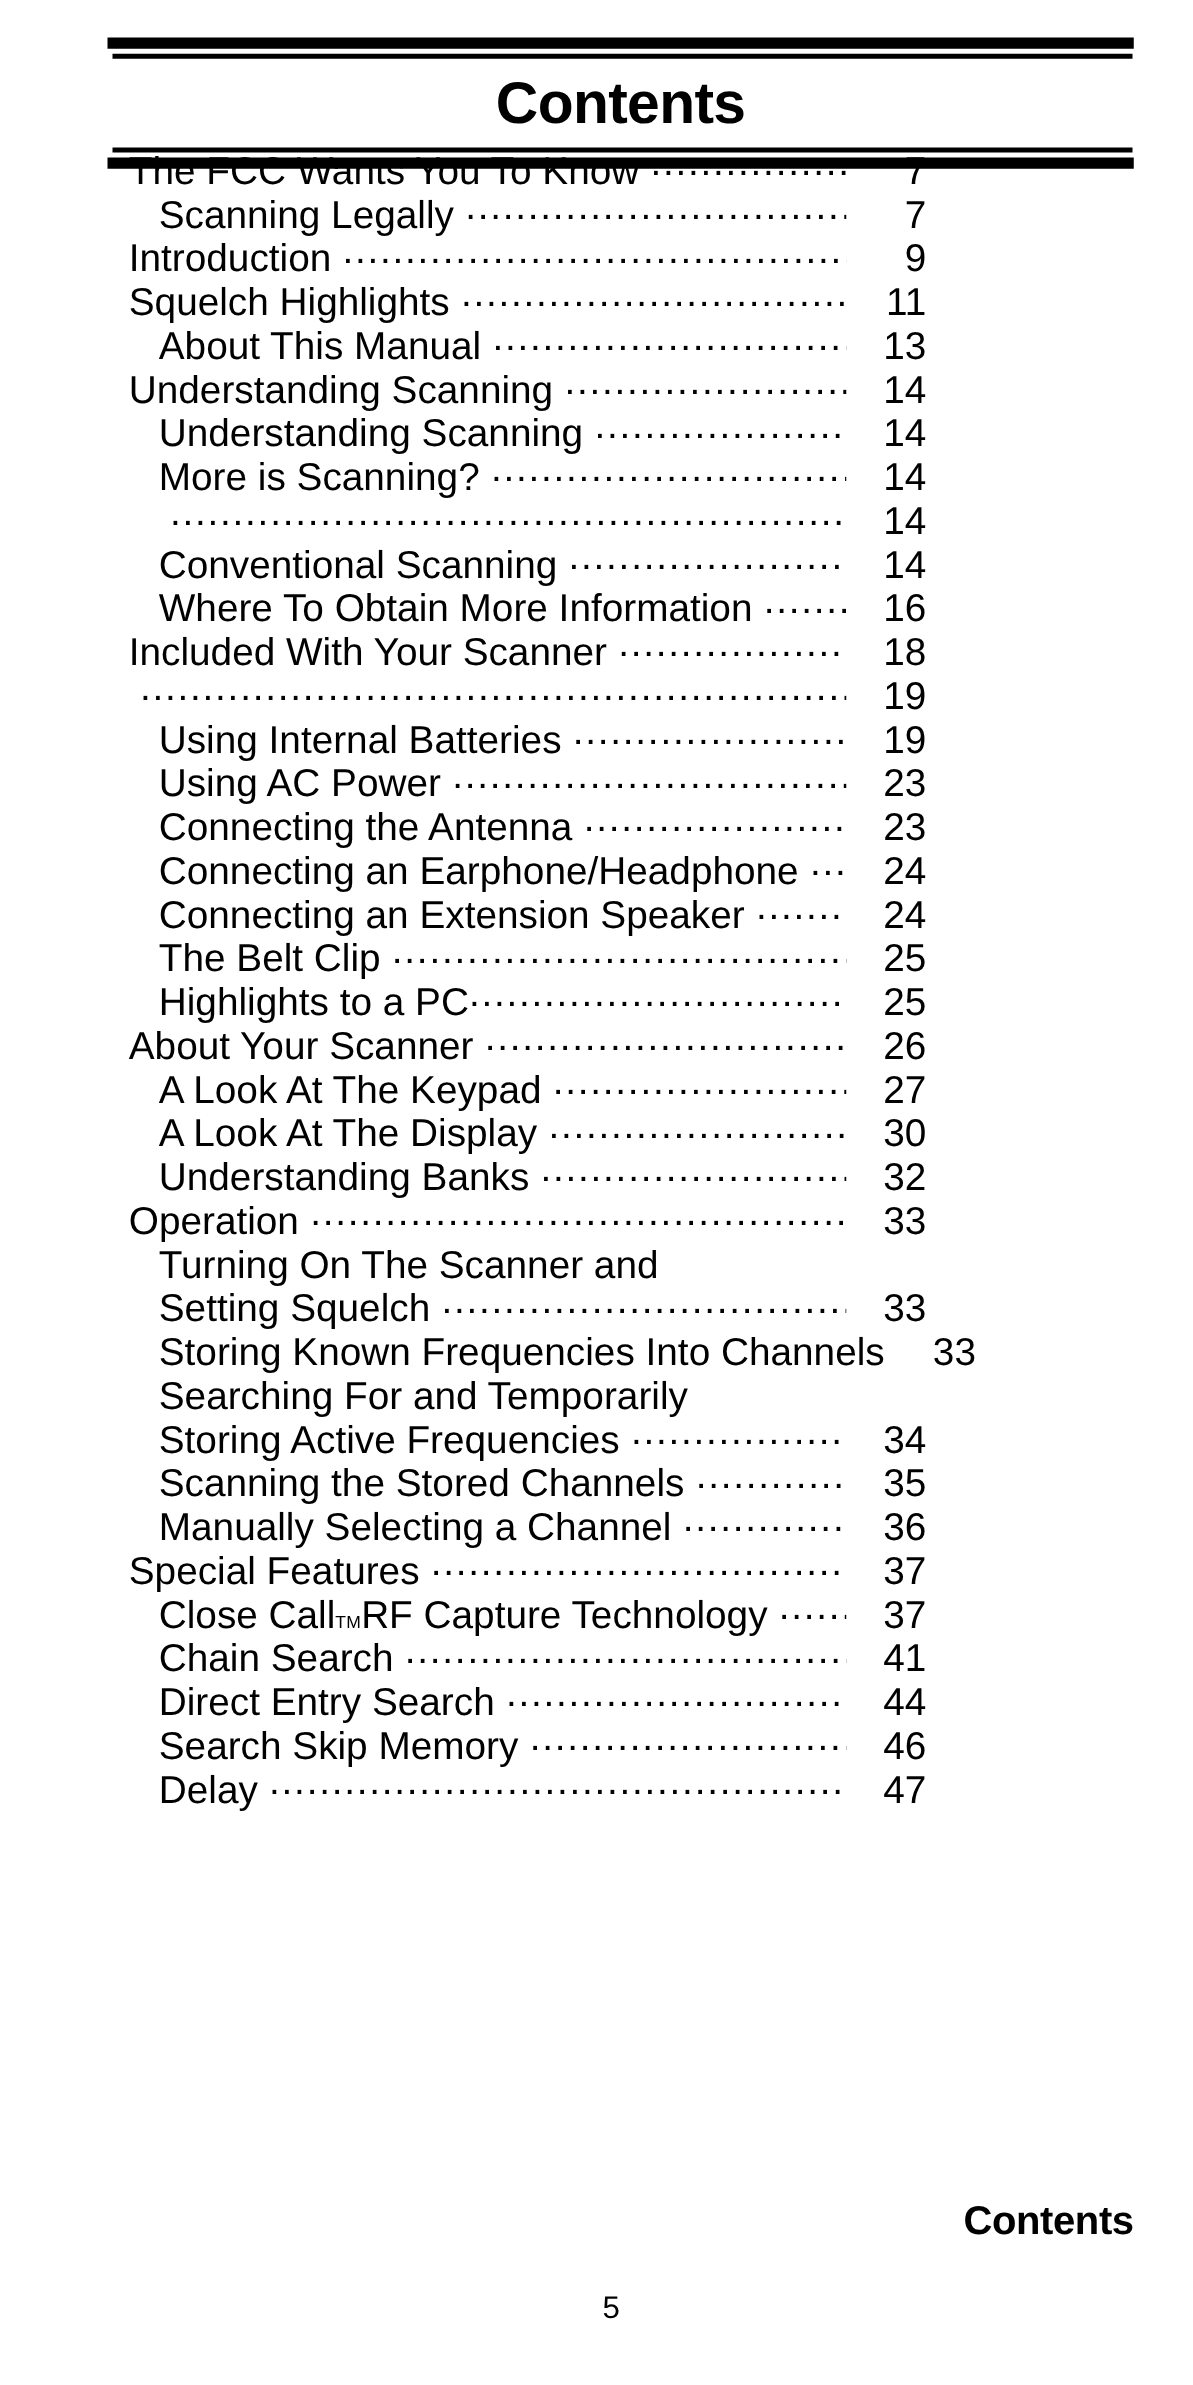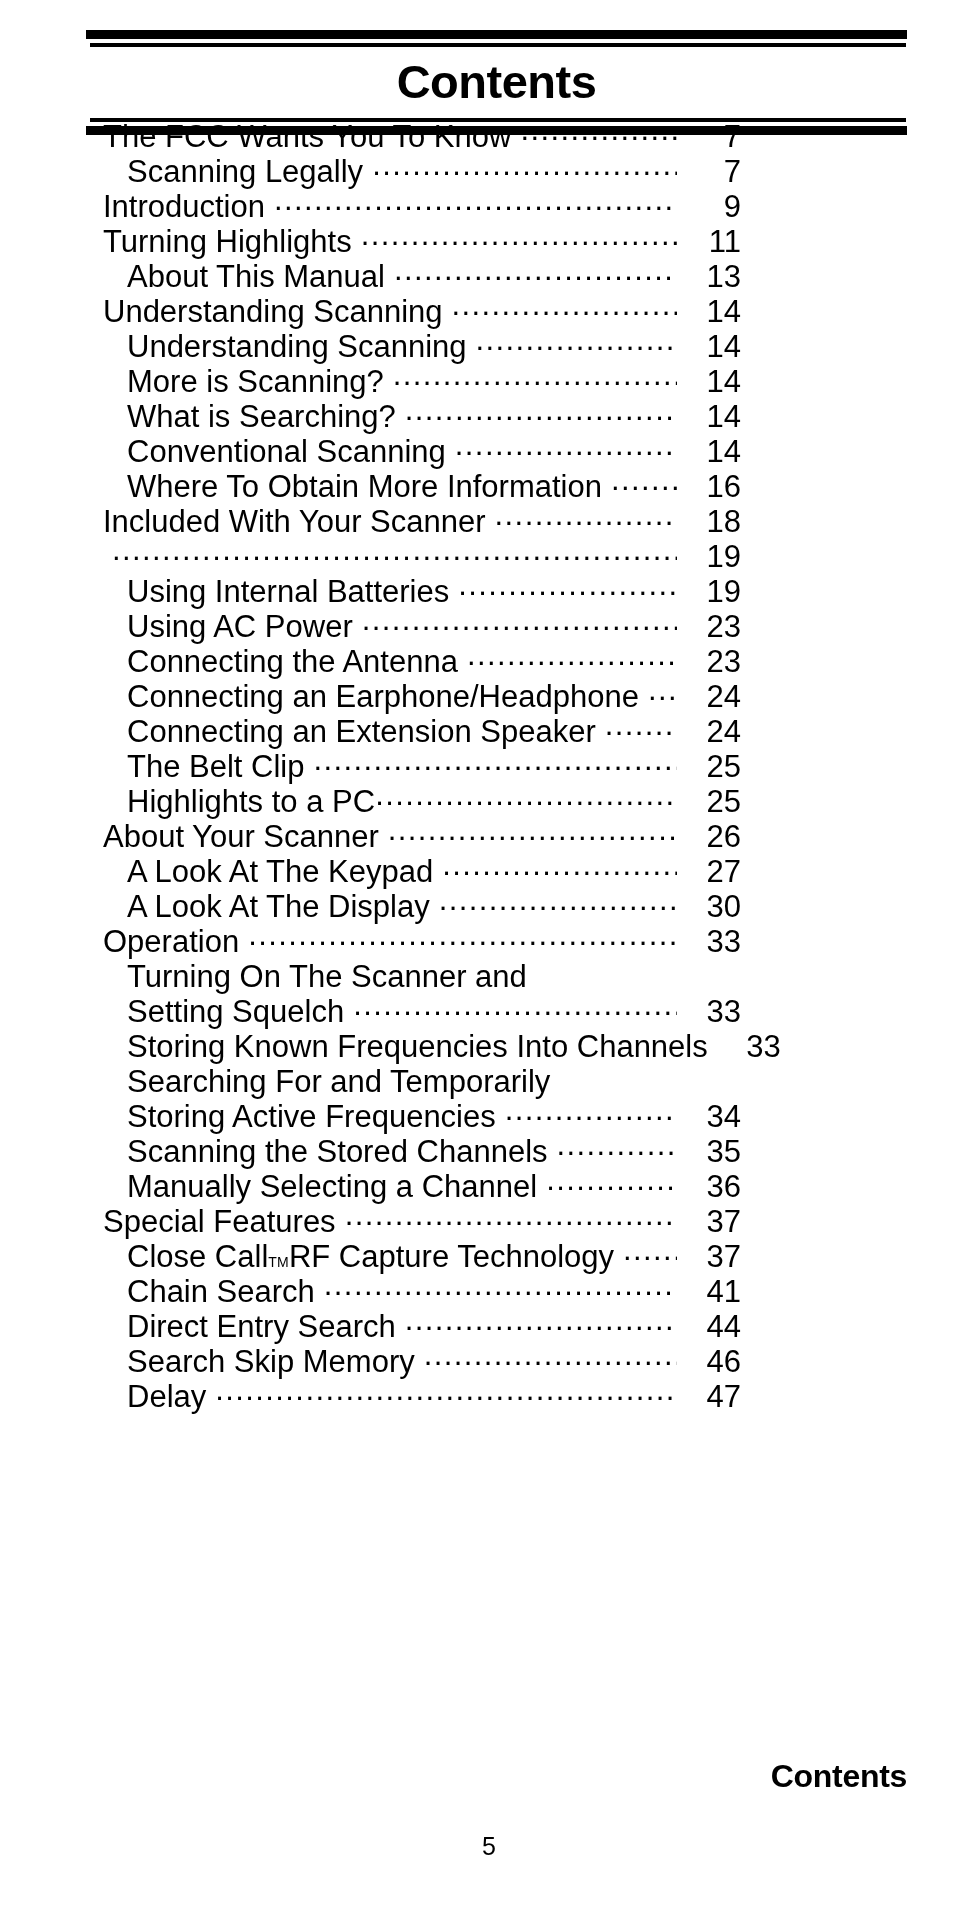--- a/index.html
+++ b/index.html
@@ -162,21 +162,21 @@
         <span class="toc-leader"></span>
         <span class="toc-page">7</span>
       </div>
       <div class="toc-row lvl1">
         <span class="toc-label">Introduction</span>
         <span class="toc-gap"></span>
         <span class="toc-leader"></span>
         <span class="toc-page">9</span>
       </div>
       <div class="toc-row lvl1">
-        <span class="toc-label">Turning Highlights</span>
+        <span class="toc-label">Squelch Highlights</span>
         <span class="toc-gap"></span>
         <span class="toc-leader"></span>
         <span class="toc-page">11</span>
       </div>
       <div class="toc-row lvl2">
         <span class="toc-label">About This Manual</span>
         <span class="toc-gap"></span>
         <span class="toc-leader"></span>
         <span class="toc-page">13</span>
       </div>
@@ -192,21 +192,20 @@
         <span class="toc-leader"></span>
         <span class="toc-page">14</span>
       </div>
       <div class="toc-row lvl2">
         <span class="toc-label">More is Scanning?</span>
         <span class="toc-gap"></span>
         <span class="toc-leader"></span>
         <span class="toc-page">14</span>
       </div>
       <div class="toc-row lvl2">
-        <span class="toc-label">What is Searching?</span>
         <span class="toc-gap"></span>
         <span class="toc-leader"></span>
         <span class="toc-page">14</span>
       </div>
       <div class="toc-row lvl2">
         <span class="toc-label">Conventional Scanning</span>
         <span class="toc-gap"></span>
         <span class="toc-leader"></span>
         <span class="toc-page">14</span>
       </div>
@@ -279,20 +278,26 @@
         <span class="toc-label">A Look At The Keypad</span>
         <span class="toc-gap"></span>
         <span class="toc-leader"></span>
         <span class="toc-page">27</span>
       </div>
       <div class="toc-row lvl2">
         <span class="toc-label">A Look At The Display</span>
         <span class="toc-gap"></span>
         <span class="toc-leader"></span>
         <span class="toc-page">30</span>
+      </div>
+      <div class="toc-row lvl2">
+        <span class="toc-label">Understanding Banks</span>
+        <span class="toc-gap"></span>
+        <span class="toc-leader"></span>
+        <span class="toc-page">32</span>
       </div>
       <div class="toc-row lvl1">
         <span class="toc-label">Operation</span>
         <span class="toc-gap"></span>
         <span class="toc-leader"></span>
         <span class="toc-page">33</span>
       </div>
       <div class="toc-row lvl2">
         <span class="toc-label">Turning On The Scanner and</span>
         <span class="toc-gap"></span>

